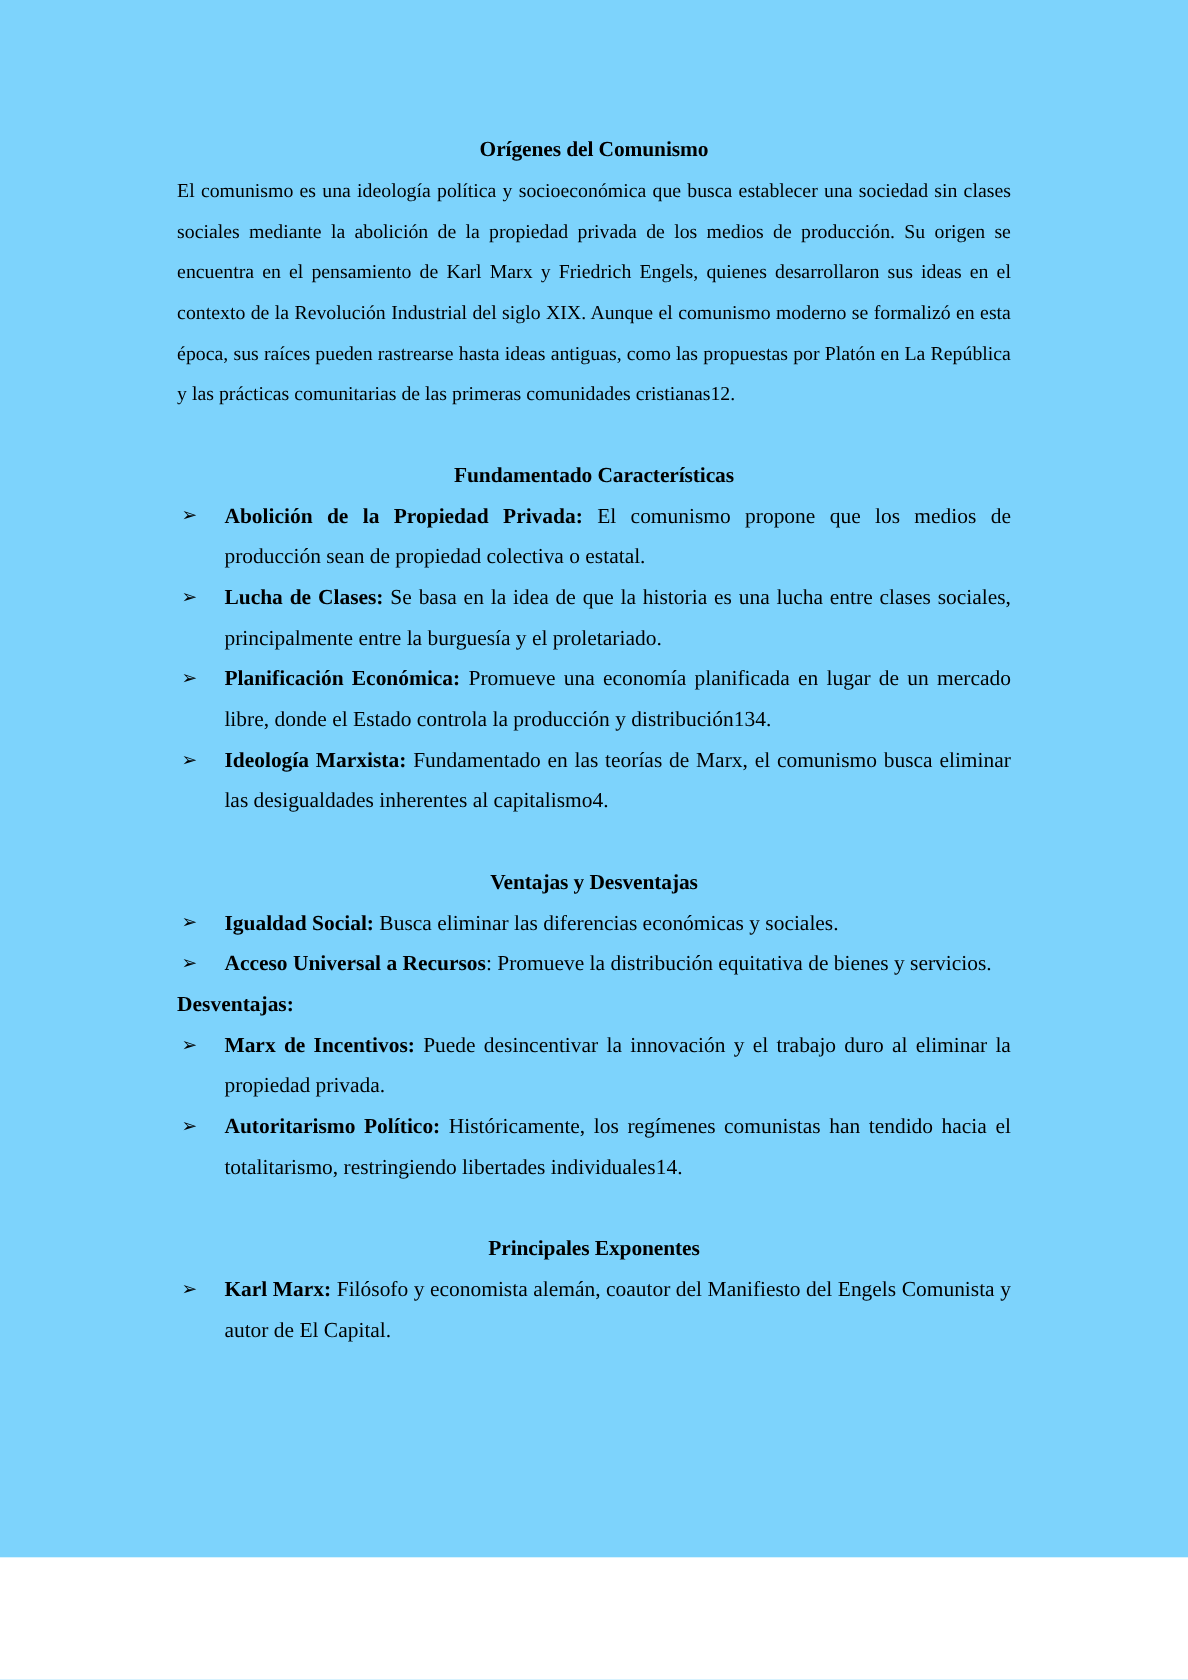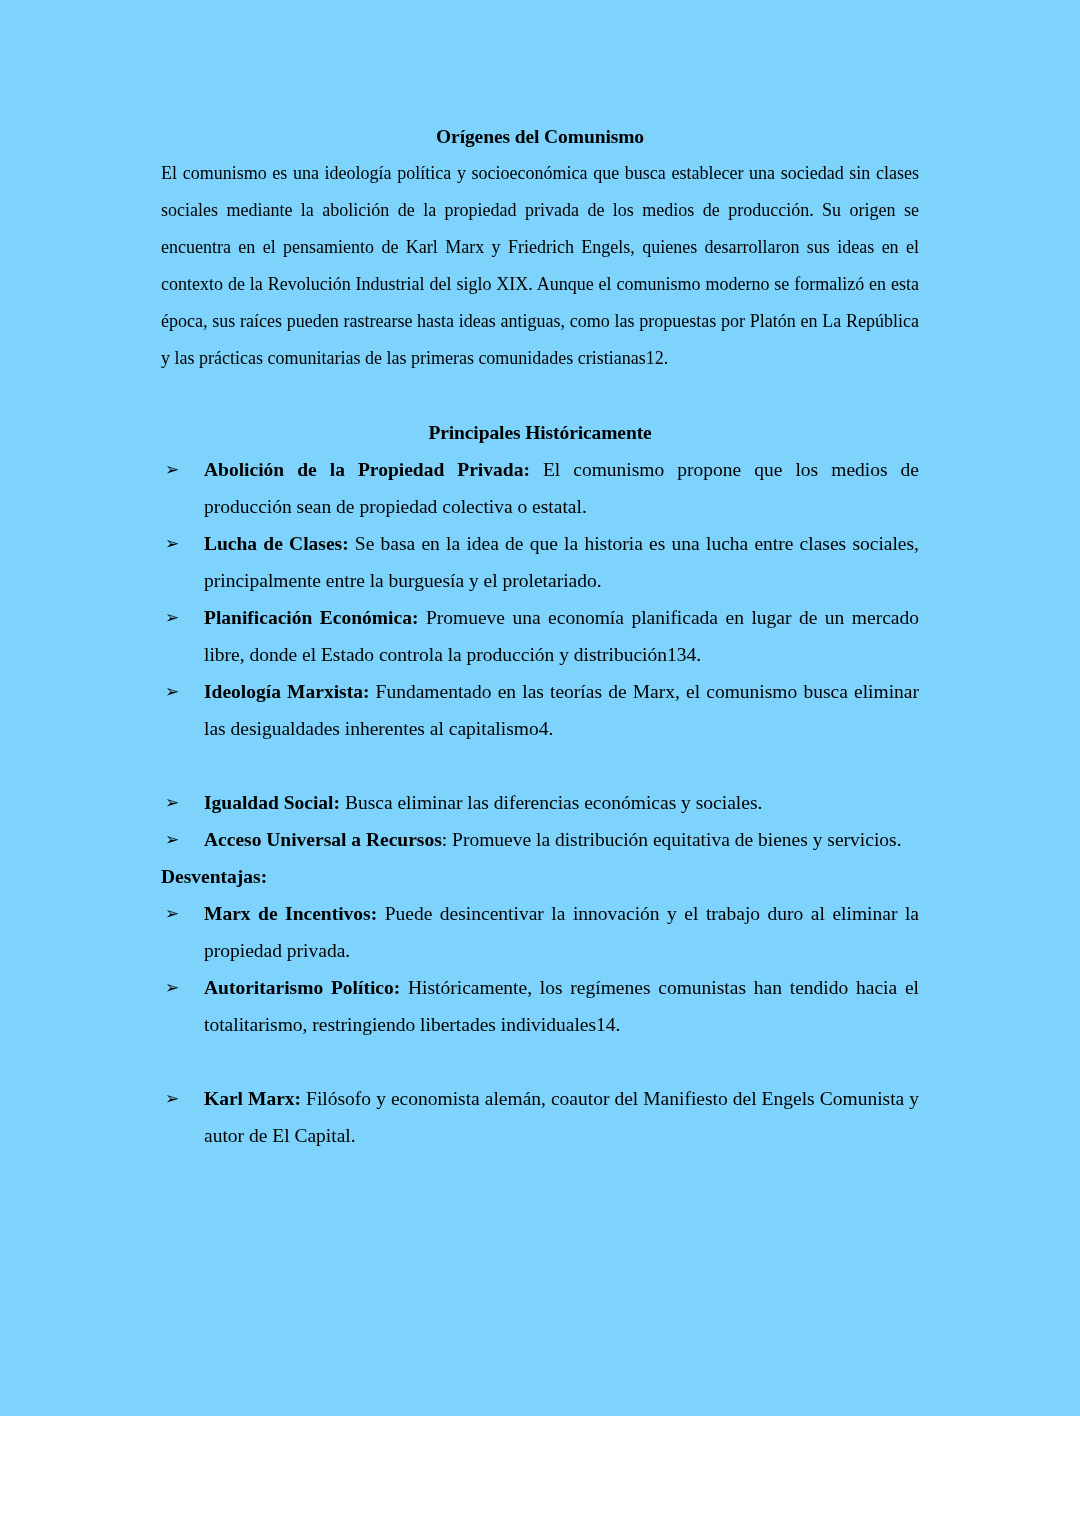--- a/index.html
+++ b/index.html
@@ -96,39 +96,40 @@
 
 <div class="page">
   <div class="content">
 
     <h1 class="doc-heading">Orígenes del Comunismo</h1>
 
     <p class="body-para">El comunismo es una ideología política y socioeconómica que busca establecer una sociedad sin clases sociales mediante la abolición de la propiedad privada de los medios de producción. Su origen se encuentra en el pensamiento de Karl Marx y Friedrich Engels, quienes desarrollaron sus ideas en el contexto de la Revolución Industrial del siglo XIX. Aunque el comunismo moderno se formalizó en esta época, sus raíces pueden rastrearse hasta ideas antiguas, como las propuestas por Platón en La República y las prácticas comunitarias de las primeras comunidades cristianas12.</p>
 
     <div class="heading-gap"></div>
 
-    <h2 class="doc-heading">Principales Históricamente</h2>
+    <h2 class="doc-heading">Fundamentado Características</h2>
 
     <ul class="bullet-list">
       <li class="bullet-item">
         <span class="bullet-glyph">➢</span><span class="lead">Abolición de la Propiedad Privada:</span><span class="rest"> El comunismo propone que los medios de producción sean de propiedad colectiva o estatal.</span>
       </li>
       <li class="bullet-item">
         <span class="bullet-glyph">➢</span><span class="lead">Lucha de Clases:</span><span class="rest"> Se basa en la idea de que la historia es una lucha entre clases sociales, principalmente entre la burguesía y el proletariado.</span>
       </li>
       <li class="bullet-item">
         <span class="bullet-glyph">➢</span><span class="lead">Planificación Económica:</span><span class="rest"> Promueve una economía planificada en lugar de un mercado libre, donde el Estado controla la producción y distribución134.</span>
       </li>
       <li class="bullet-item">
         <span class="bullet-glyph">➢</span><span class="lead">Ideología Marxista:</span><span class="rest"> Fundamentado en las teorías de Marx, el comunismo busca eliminar las desigualdades inherentes al capitalismo4.</span>
       </li>
     </ul>
 
     <div class="heading-gap"></div>
 
+    <h2 class="doc-heading">Ventajas y Desventajas</h2>
 
 
     <ul class="bullet-list">
       <li class="bullet-item single-line">
         <span class="bullet-glyph">➢</span><span class="lead">Igualdad Social:</span><span class="rest"> Busca eliminar las diferencias económicas y sociales.</span>
       </li>
       <li class="bullet-item">
         <span class="bullet-glyph">➢</span><span class="lead">Acceso Universal a Recursos</span><span class="rest">: Promueve la distribución equitativa de bienes y servicios.</span>
       </li>
     </ul>
@@ -139,20 +140,21 @@
       <li class="bullet-item">
         <span class="bullet-glyph">➢</span><span class="lead">Marx de Incentivos:</span><span class="rest"> Puede desincentivar la innovación y el trabajo duro al eliminar la propiedad privada.</span>
       </li>
       <li class="bullet-item">
         <span class="bullet-glyph">➢</span><span class="lead">Autoritarismo Político:</span><span class="rest"> Históricamente, los regímenes comunistas han tendido hacia el totalitarismo, restringiendo libertades individuales14.</span>
       </li>
     </ul>
 
     <div class="heading-gap"></div>
 
+    <h2 class="doc-heading">Principales Exponentes</h2>
 
     <ul class="bullet-list">
       <li class="bullet-item">
         <span class="bullet-glyph">➢</span><span class="lead">Karl Marx:</span><span class="rest"> Filósofo y economista alemán, coautor del Manifiesto del Engels Comunista y autor de El Capital.</span>
       </li>
     </ul>
 
   </div>
 </div>
 

